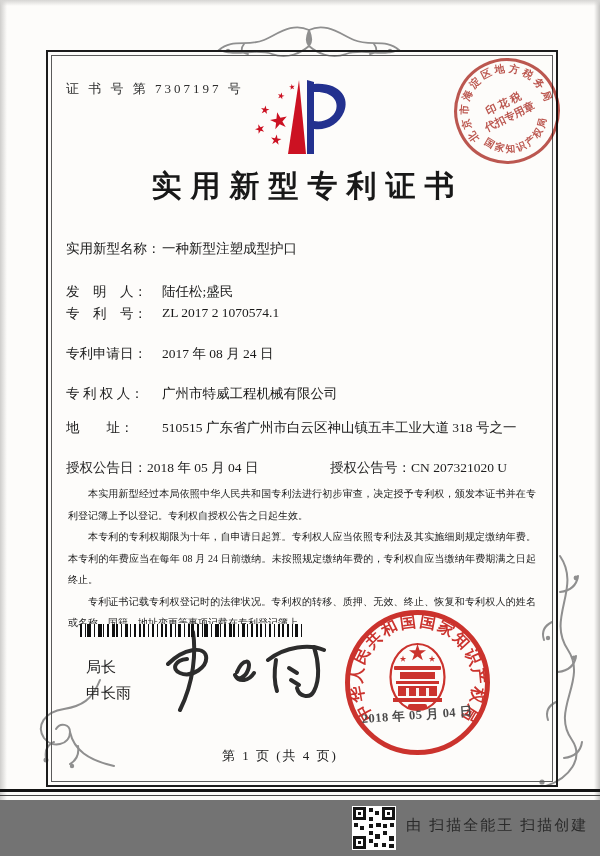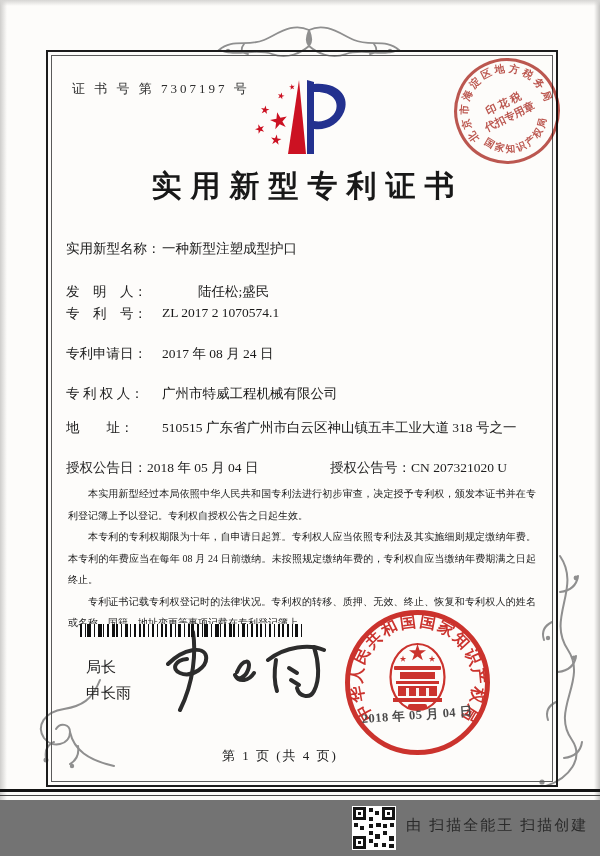--- a/index.html
+++ b/index.html
@@ -21,32 +21,32 @@
     background:linear-gradient(to bottom,#d6d5d3,rgba(255,255,255,0));}
 
   .frame-outer{position:absolute;left:46px;top:50px;width:512px;height:737px;
     border:2.5px solid #1c1c1c;}
   .frame-inner{position:absolute;left:3px;top:3px;right:3px;bottom:3px;
     border:1px solid #5a5a5a;}
 
   .ornament{position:absolute;color:#8f8f8f;}
   .ornament svg{display:block;}
 
-  .cert-no{position:absolute;left:72px;top:80px;font-size:13px;letter-spacing:3px;color:#2e2e2e;}
+  .cert-no{position:absolute;left:66px;top:80px;font-size:13px;letter-spacing:3px;color:#2e2e2e;}
 
   .logo{position:absolute;left:252px;top:74px;width:100px;height:88px;}
 
   .title{position:absolute;left:0;top:166px;width:600px;text-align:center;
     font-size:30px;font-weight:bold;letter-spacing:9px;padding-left:15px;color:#181818;}
 
   .fields{position:absolute;left:66px;top:240px;width:474px;font-size:13.5px;}
   .field-row{position:absolute;left:0;display:flex;align-items:flex-start;width:474px;}
   .field-label{flex:0 0 96px;white-space:nowrap;color:#222;}
   .field-value{color:#1a1a1a;}
-  .row-0{top:0;}   .row-1{top:43px;gap:36px;} .row-2{top:65px;} .row-3{top:105px;align-items:center;}
+  .row-0{top:0;}   .row-1{top:43px;} .row-2{top:65px;} .row-3{top:105px;align-items:center;}
   .row-4{top:145px;}.row-5{top:179px;}
   .row-5 .field-value{width:358px;line-height:18px;}
   .grant-row{position:absolute;top:219px;left:0;width:474px;white-space:nowrap;}
   .grant-no{position:absolute;left:264px;top:0;}
 
   .body-text{position:absolute;left:68px;top:483px;width:468px;
     font-size:10px;line-height:21.5px;text-align:justify;color:#1b1b1b;}
   .body-text p{text-indent:2em;}
 
   .barcode{position:absolute;left:80px;top:624px;width:222px;height:13px;background-color:#fff;

